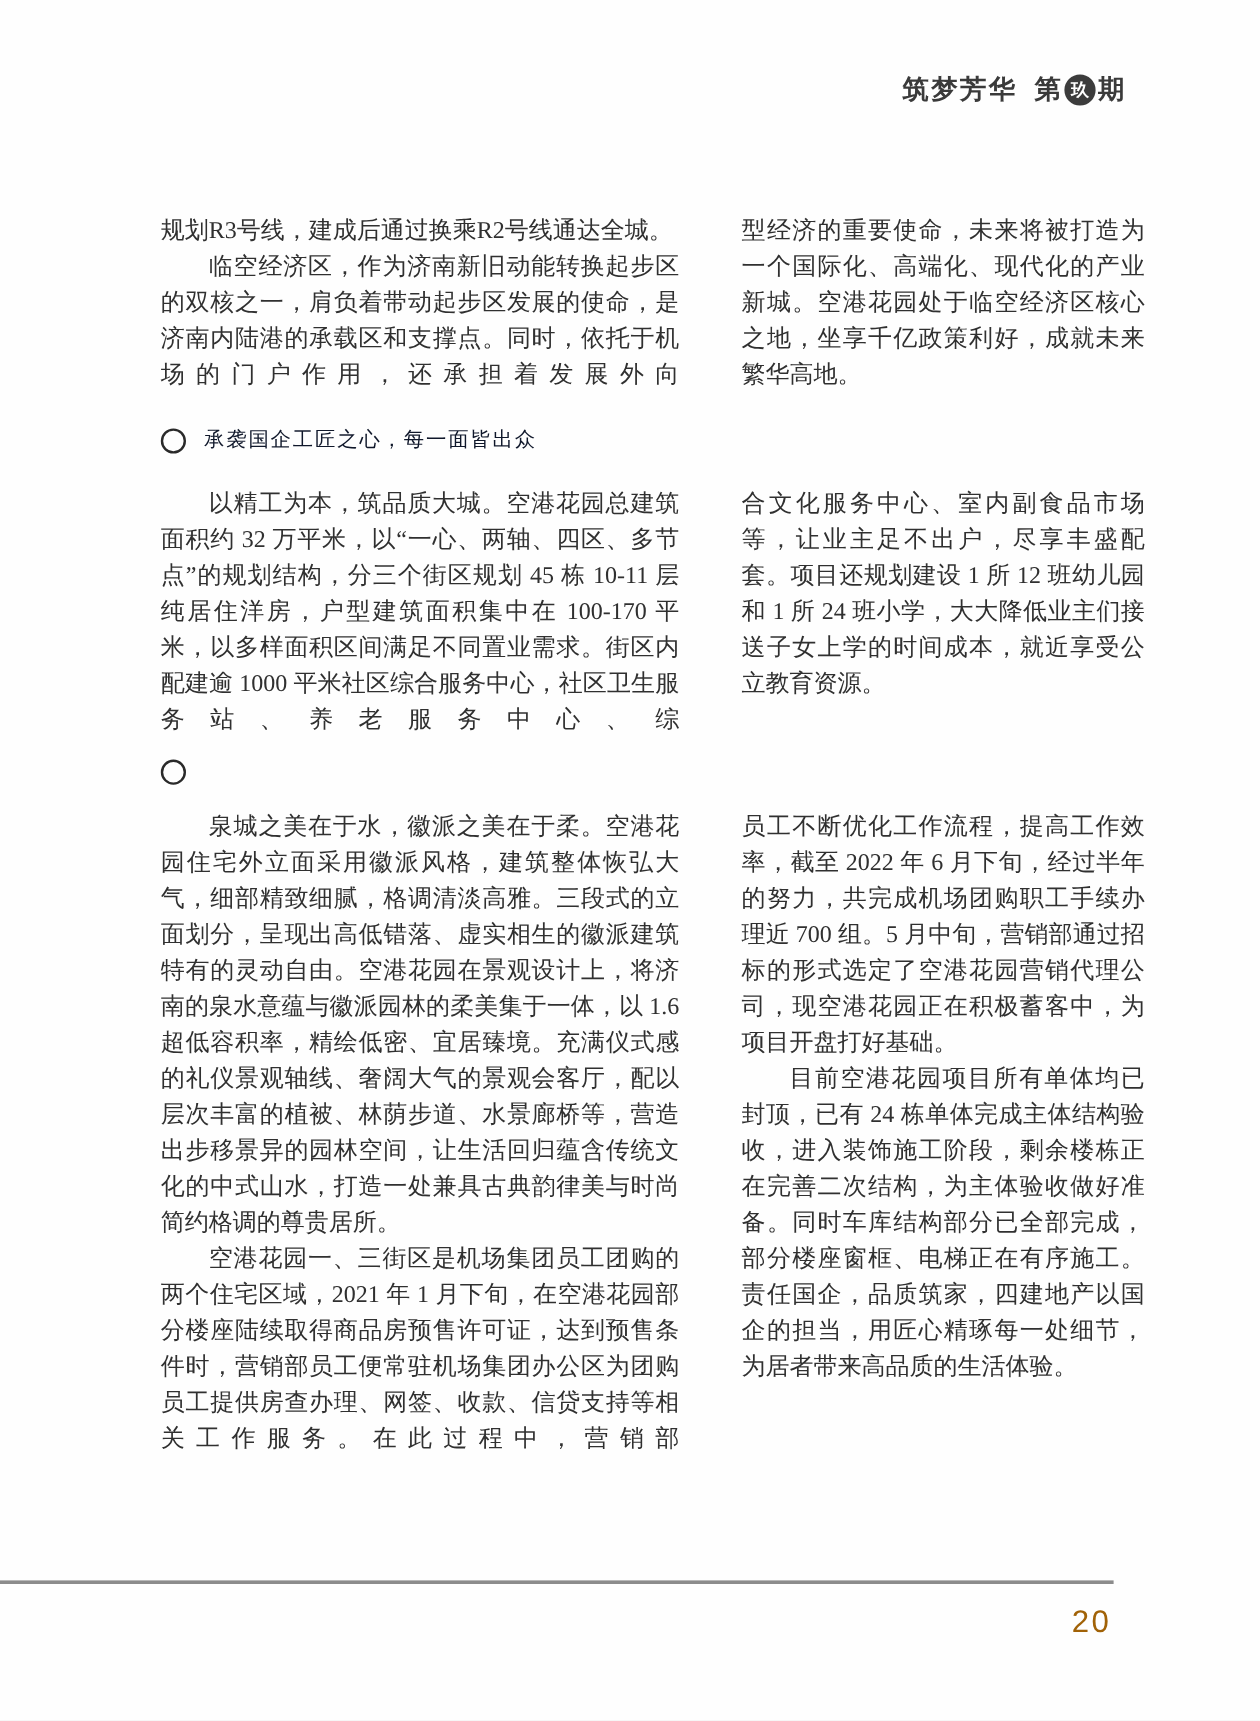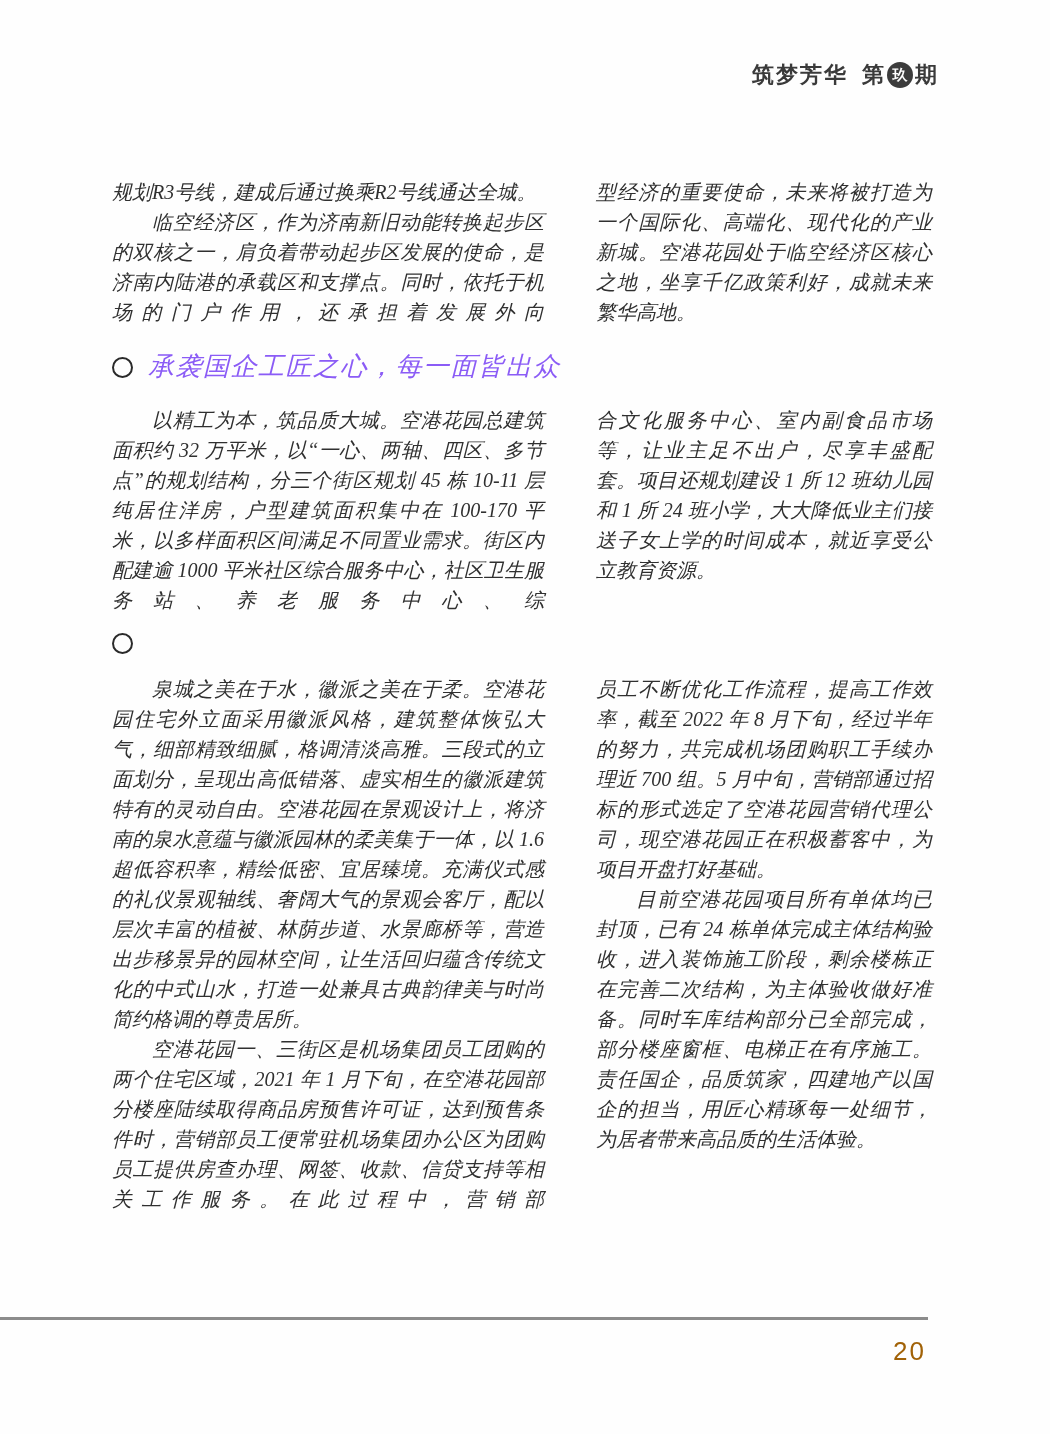--- a/index.html
+++ b/index.html
@@ -21,36 +21,36 @@
     letter-spacing:2px;
   }
   .issue{display:flex;align-items:center;gap:2px;letter-spacing:1px;}
   .issue-circle{
     display:inline-flex;align-items:center;justify-content:center;
     width:26px;height:26px;border-radius:50%;
     background:#3c3c3c;color:#ffffff;
     font-size:15px;letter-spacing:0;
   }
   
-  .content{position:absolute;left:112px;top:177px;width:820px;font-style:italic;}
+  .content{position:absolute;left:134px;top:177px;width:820px;}
   .row{display:flex;justify-content:space-between;}
   .col-left{width:432px;}
   .col-right{width:336px;}
   p.body{
     margin:0;font-size:20px;line-height:30px;
     text-align:justify;text-justify:inter-ideograph;
     color:#303030;
   }
   p.body.indent{text-indent:2em;}
   p.body.runs-on{text-align-last:justify;}
   
   .section-heading{
     display:flex;align-items:center;
     margin:22px 0 20px 0;
-    font-size:26px;line-height:36px;color:#8b5cf6;
+    font-size:17px;line-height:36px;color:#0f172a;
     letter-spacing:1.5px;
   }
   .bullet-circle{
     flex:0 0 auto;
     width:17px;height:17px;border-radius:50%;
     border:2.5px solid #2a2a2a;background:transparent;
     margin-right:15px;
   }
   .h2{margin-top:18px;}
   
@@ -107,21 +107,21 @@
     <div class="section-heading h2">
       <span class="bullet-circle"></span>
     </div>
 
     <div class="row">
       <div class="col-left">
         <p class="body indent">泉城之美在于水，徽派之美在于柔。空港花园住宅外立面采用徽派风格，建筑整体恢弘大气，细部精致细腻，格调清淡高雅。三段式的立面划分，呈现出高低错落、虚实相生的徽派建筑特有的灵动自由。空港花园在景观设计上，将济南的泉水意蕴与徽派园林的柔美集于一体，以 1.6 超低容积率，精绘低密、宜居臻境。充满仪式感的礼仪景观轴线、奢阔大气的景观会客厅，配以层次丰富的植被、林荫步道、水景廊桥等，营造出步移景异的园林空间，让生活回归蕴含传统文化的中式山水，打造一处兼具古典韵律美与时尚简约格调的尊贵居所。</p>
         <p class="body indent runs-on">空港花园一、三街区是机场集团员工团购的两个住宅区域，2021 年 1 月下旬，在空港花园部分楼座陆续取得商品房预售许可证，达到预售条件时，营销部员工便常驻机场集团办公区为团购员工提供房查办理、网签、收款、信贷支持等相关工作服务。在此过程中，营销部</p>
       </div>
       <div class="col-right">
-        <p class="body">员工不断优化工作流程，提高工作效率，截至 2022 年 8 月下旬，经过半年的努力，共完成机场团购职工手续办理近 700 组。5 月中旬，营销部通过招标的形式选定了空港花园营销代理公司，现空港花园正在积极蓄客中，为项目开盘打好基础。</p>
+        <p class="body">员工不断优化工作流程，提高工作效率，截至 2022 年 6 月下旬，经过半年的努力，共完成机场团购职工手续办理近 700 组。5 月中旬，营销部通过招标的形式选定了空港花园营销代理公司，现空港花园正在积极蓄客中，为项目开盘打好基础。</p>
         <p class="body indent">目前空港花园项目所有单体均已封顶，已有 24 栋单体完成主体结构验收，进入装饰施工阶段，剩余楼栋正在完善二次结构，为主体验收做好准备。同时车库结构部分已全部完成，部分楼座窗框、电梯正在有序施工。责任国企，品质筑家，四建地产以国企的担当，用匠心精琢每一处细节，为居者带来高品质的生活体验。</p>
       </div>
     </div>
 
   </div>
 
   <div class="footer-rule"></div>
   <div class="page-number">20</div>
 
 </div>

